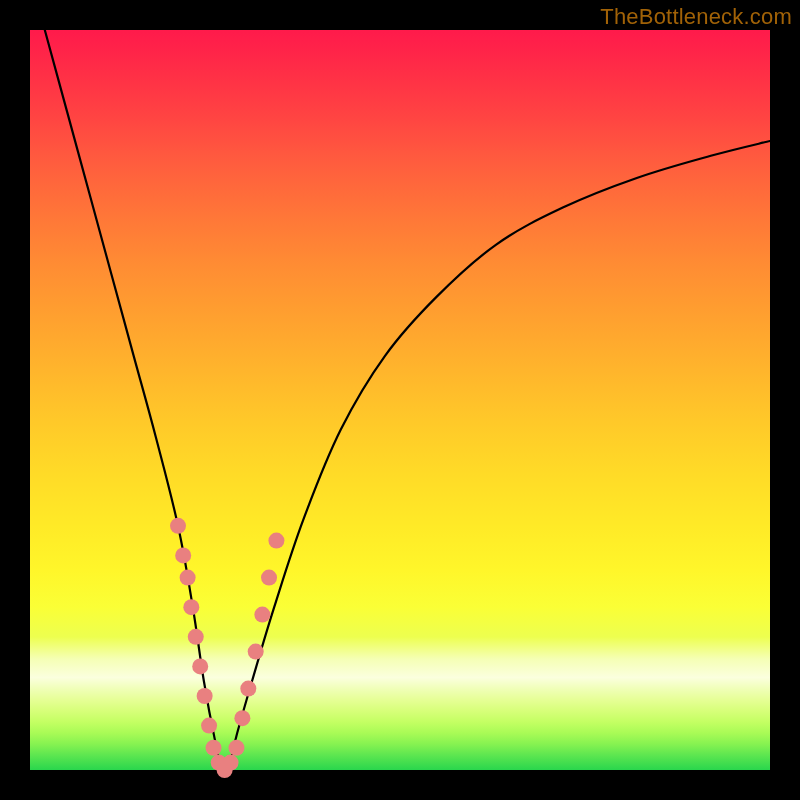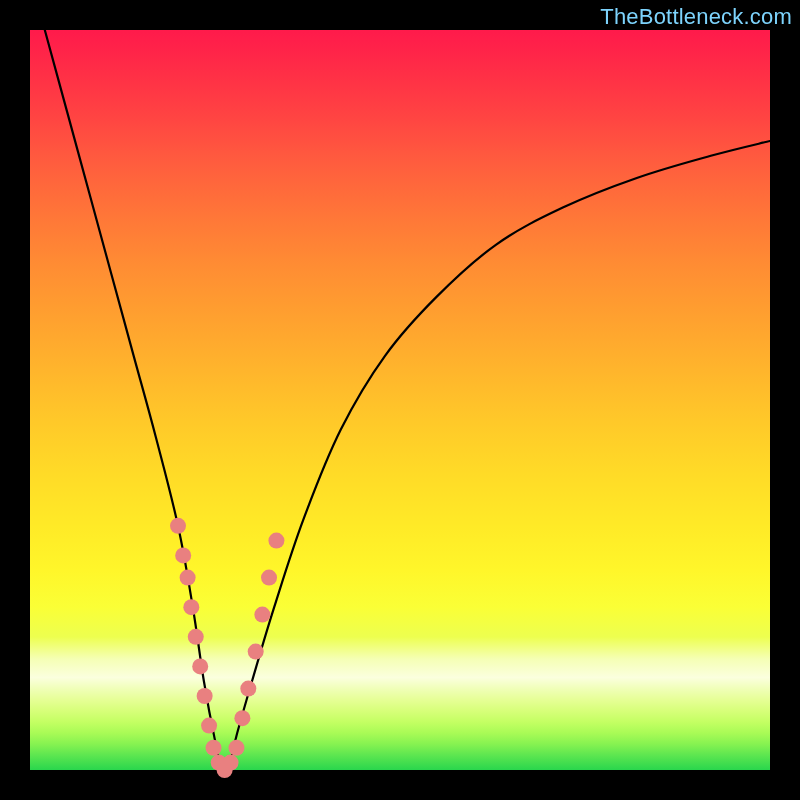--- a/index.html
+++ b/index.html
@@ -56,21 +56,21 @@
     left: 0;
     top: 0;
     width: 740px;
     height: 740px;
     overflow: visible;
   }
   .watermark {
     position: absolute;
     top: 4px;
     right: 8px;
-    color: #7dd3fc;
+    color: #a16207;
     font-size: 22px;
     font-weight: 500;
     letter-spacing: 0.2px;
     user-select: none;
   }
 </style>
 </head>
 <body>
 
 <div class="frame">

